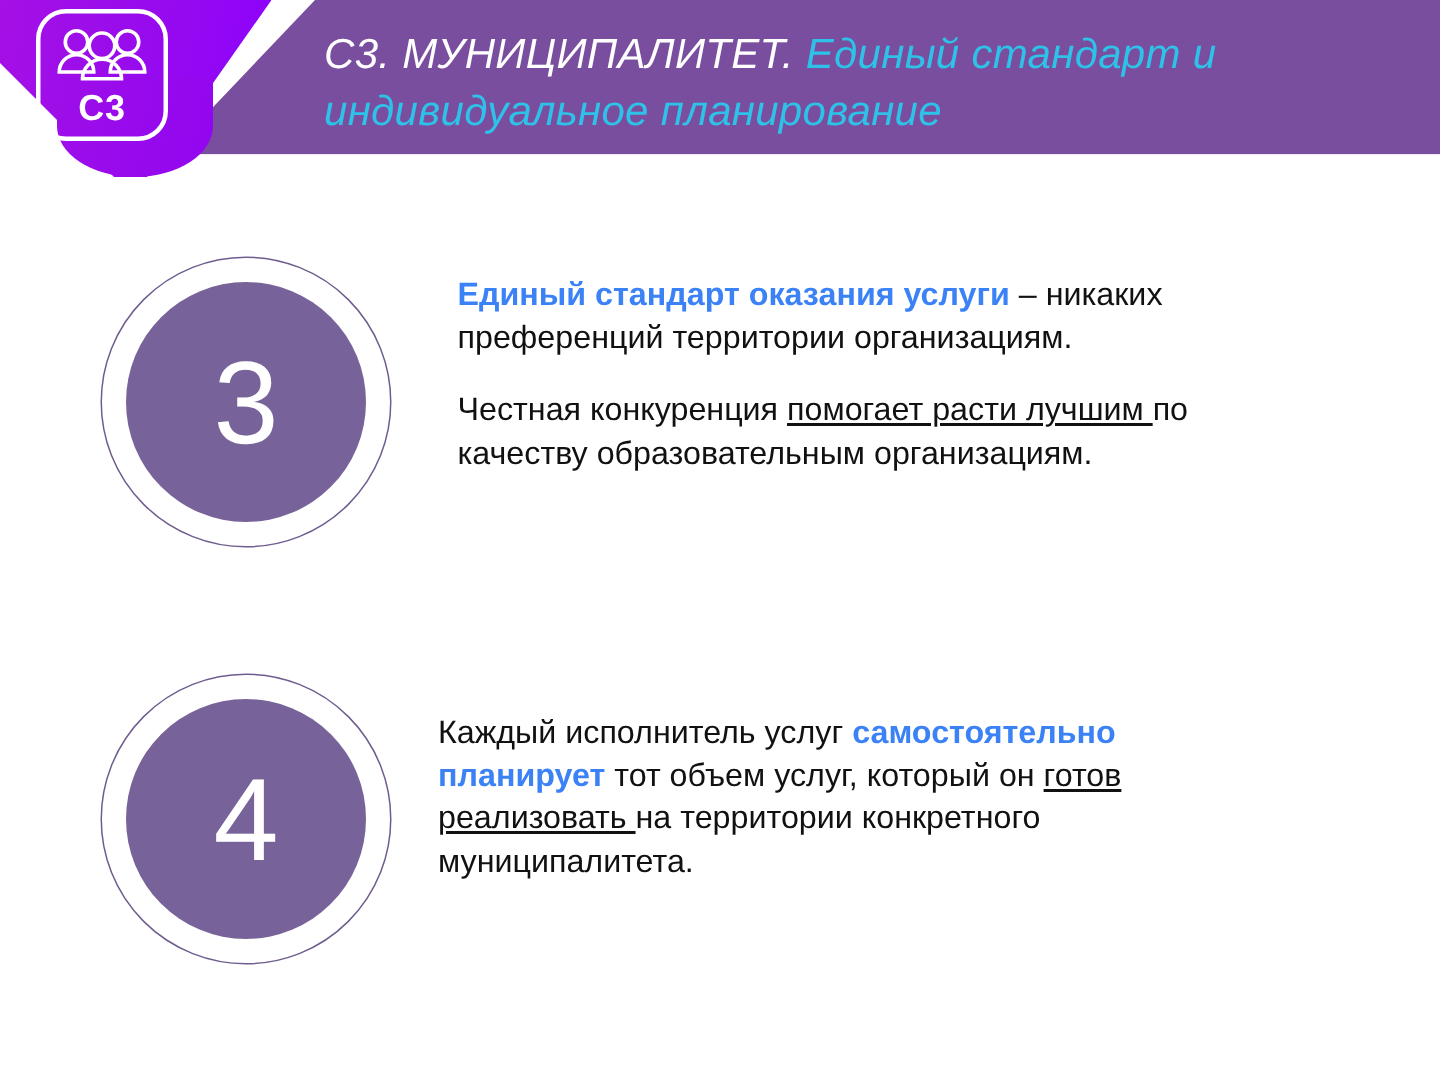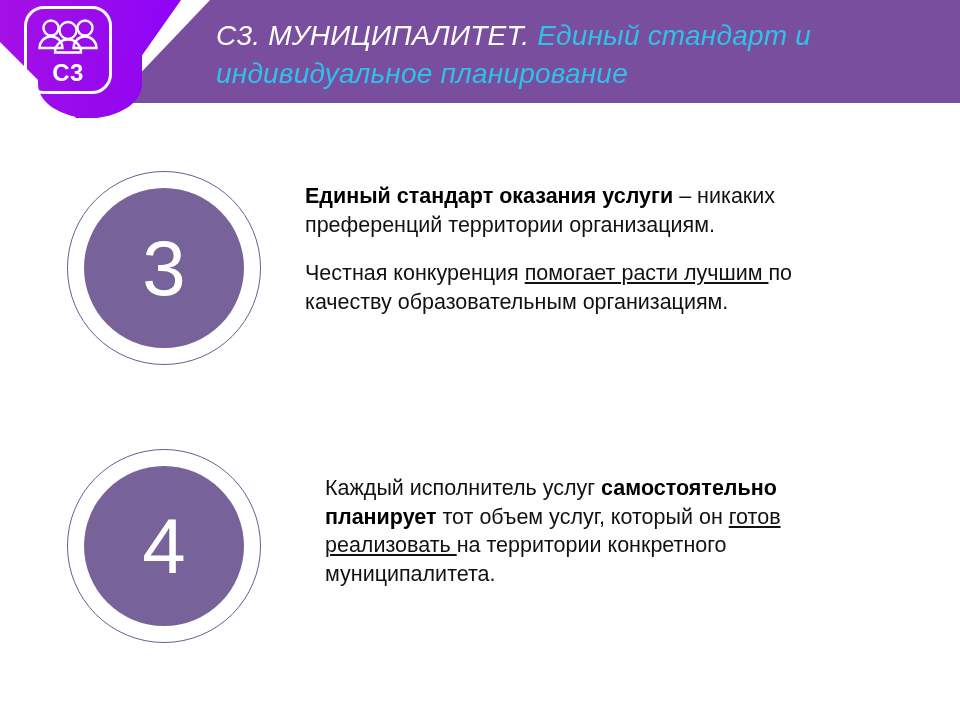--- a/index.html
+++ b/index.html
@@ -166,31 +166,31 @@
     font-size: 21.5px;
     color: #111111;
     line-height: 1.33;
   }
   .text-col-3 {
     margin-left: 41px;
     margin-top: 14px;
     width: 520px;
   }
   .text-col-4 {
-    margin-left: 61px;
+    margin-left: 28px;
     margin-top: 28px;
     width: 545px;
   }
   .para { margin: 0 0 20px 0; }
   .para:last-child { margin-bottom: 15px; }
   .para-4 { margin: 0; }
 
   .bold-accent {
     font-weight: bold;
-    color: #000000;
+    color: #3b82f6;
   }
   .uline {
     text-decoration: underline;
     text-underline-offset: 2px;
   }
 </style>
 </head>
 <body>
 
 <div class="slide">

